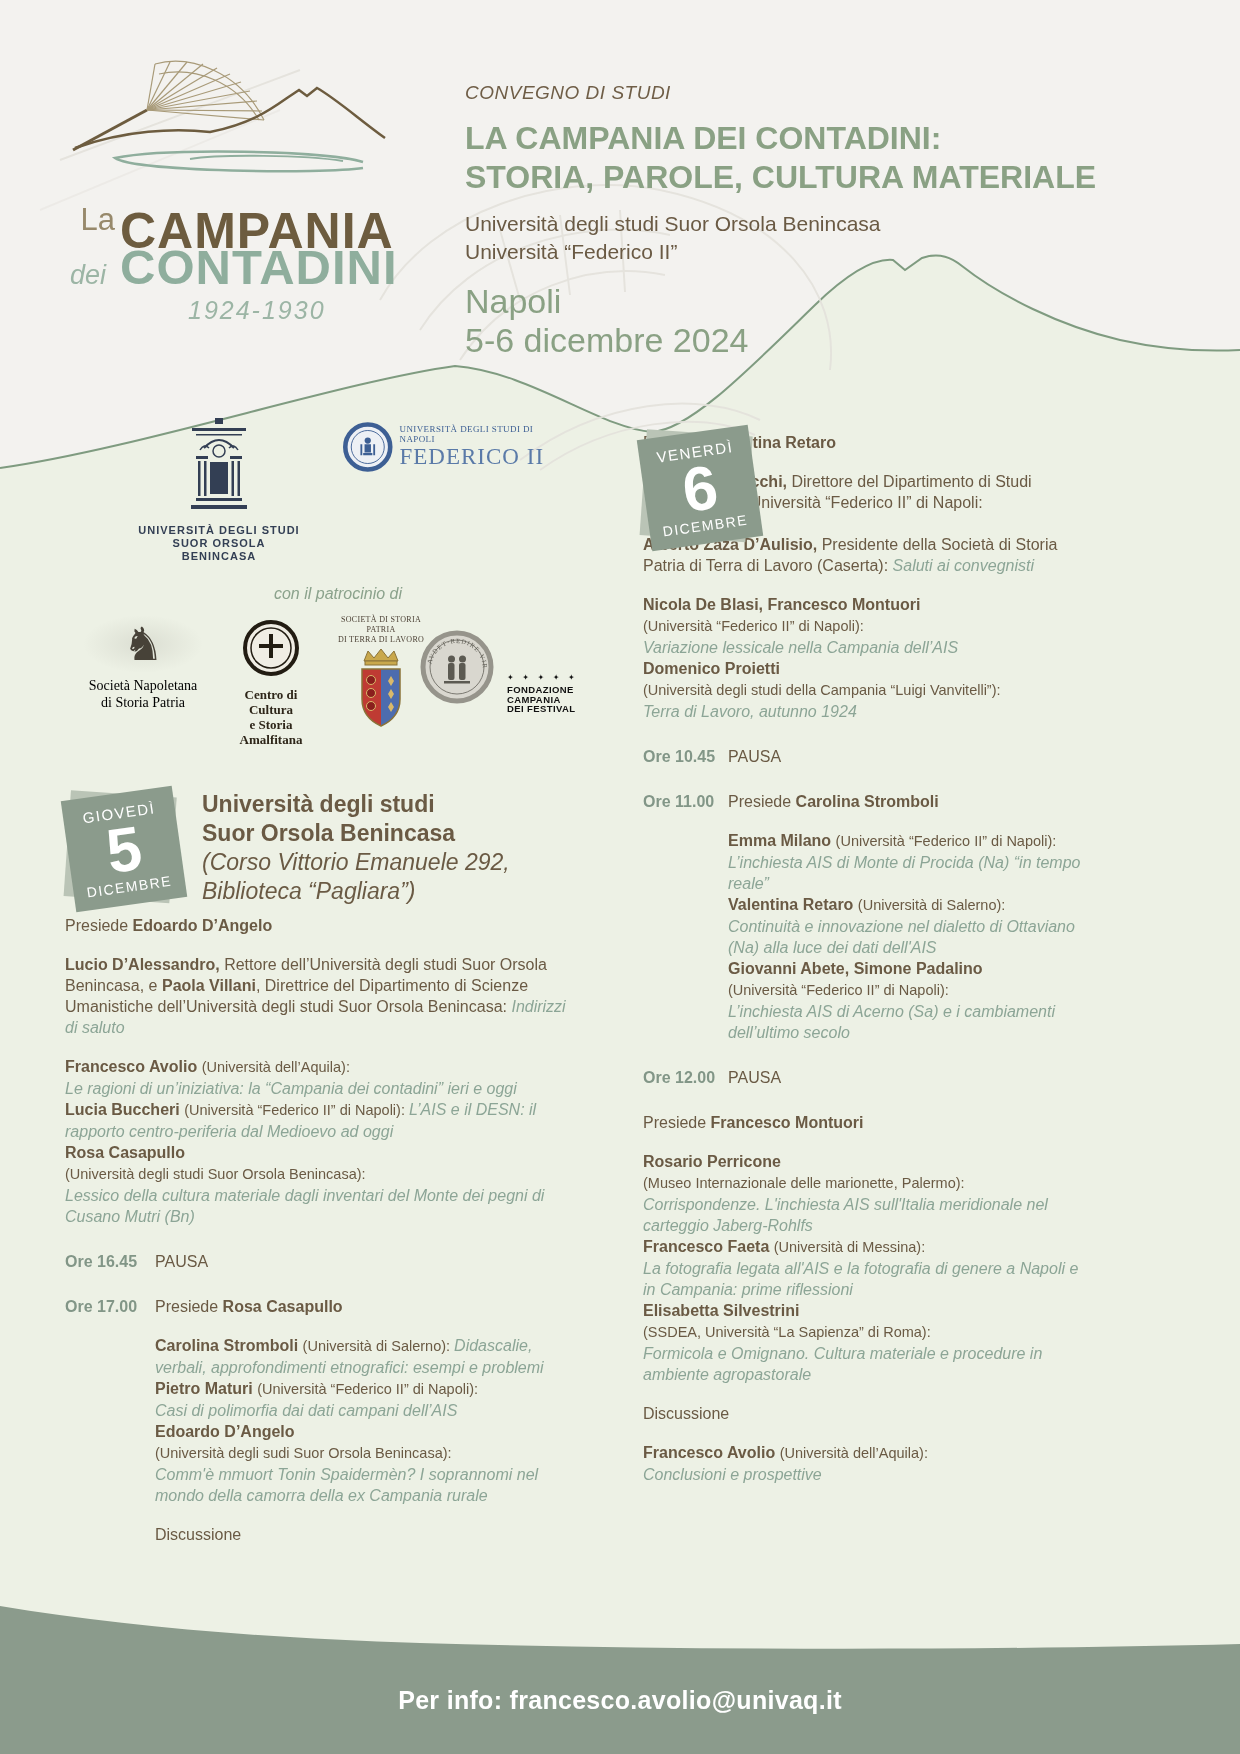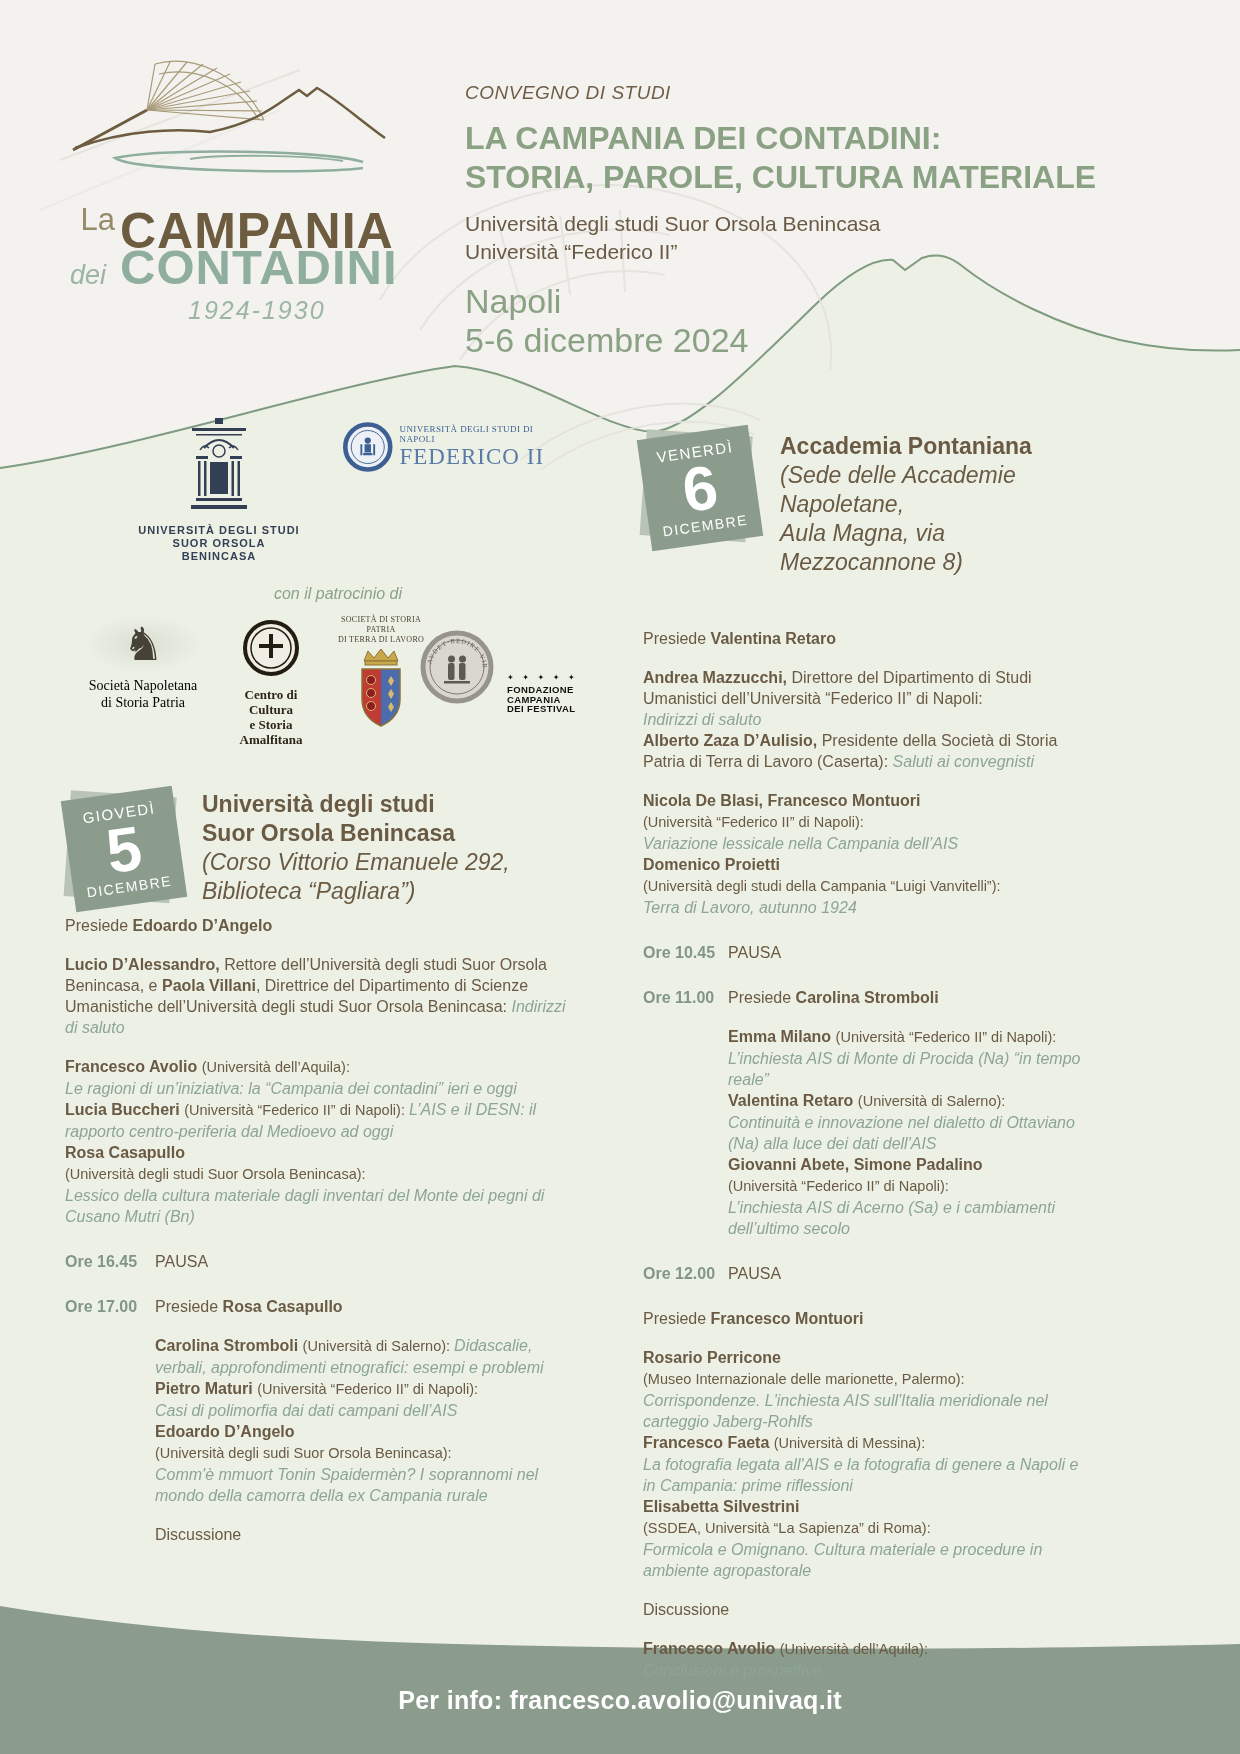--- a/index.html
+++ b/index.html
@@ -319,25 +319,20 @@
   </section>
 
   <section class="layer day day2">
     <div class="badge">
       <div class="badge-face">
         <div class="b-week">VENERDÌ</div>
         <div class="b-num">6</div>
         <div class="b-month">DICEMBRE</div>
       </div>
     </div>
-    <div class="venue">
-      <div class="venue-name">Accademia Pontaniana</div>
-      <div class="venue-addr">(Sede delle Accademie Napoletane,
-Aula Magna, via Mezzocannone 8)</div>
-    </div>
     <div class="sessions">
         <div class="session-row">
           <div class="s-body">
             <p class="s-lead"><span class="sg-p">Presiede </span><span class="sg-b">Valentina Retaro</span></p>
             <p class="s-block"><span class="sg-b">Andrea Mazzucchi, </span><span class="sg-p">Direttore del Dipartimento di Studi Umanistici dell’Università “Federico II” di Napoli:</span><br><span class="sg-i">Indirizzi di saluto</span><br><span class="sg-b">Alberto Zaza D’Aulisio, </span><span class="sg-p">Presidente della Società di Storia Patria di Terra di Lavoro (Caserta): </span><span class="sg-i">Saluti ai convegnisti</span></p>
             <p class="s-block"><span class="sg-b">Nicola De Blasi, Francesco Montuori</span><br><span class="sg-a">(Università “Federico II” di Napoli):</span><br><span class="sg-i">Variazione lessicale nella Campania dell’AIS</span><br><span class="sg-b">Domenico Proietti</span><br><span class="sg-a">(Università degli studi della Campania “Luigi Vanvitelli”):</span><br><span class="sg-i">Terra di Lavoro, autunno 1924</span></p>
           </div>
         </div>
         <div class="session-row">
           <div class="s-time">Ore 10.45</div>

